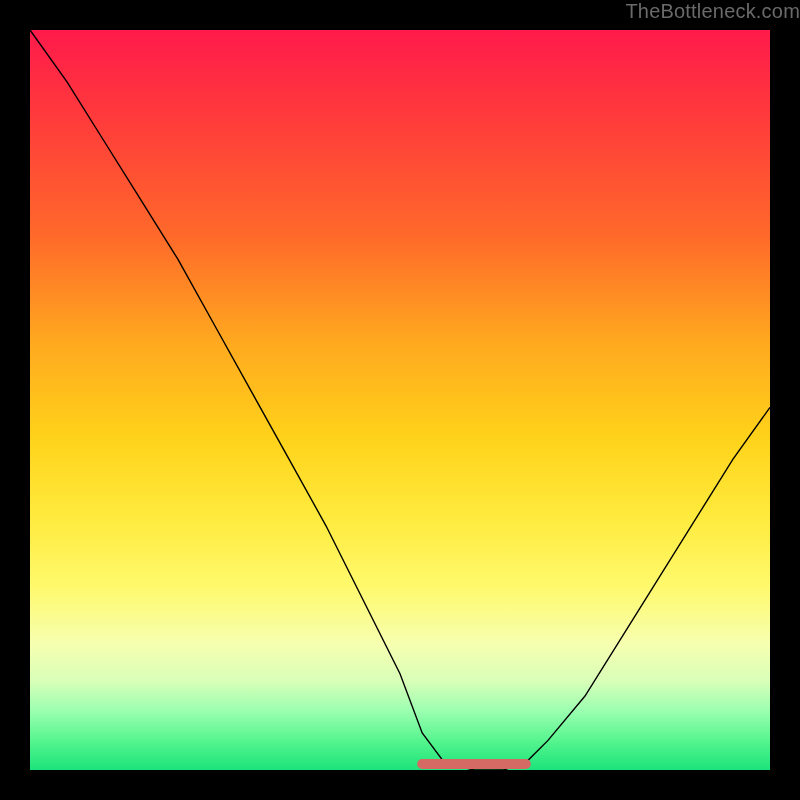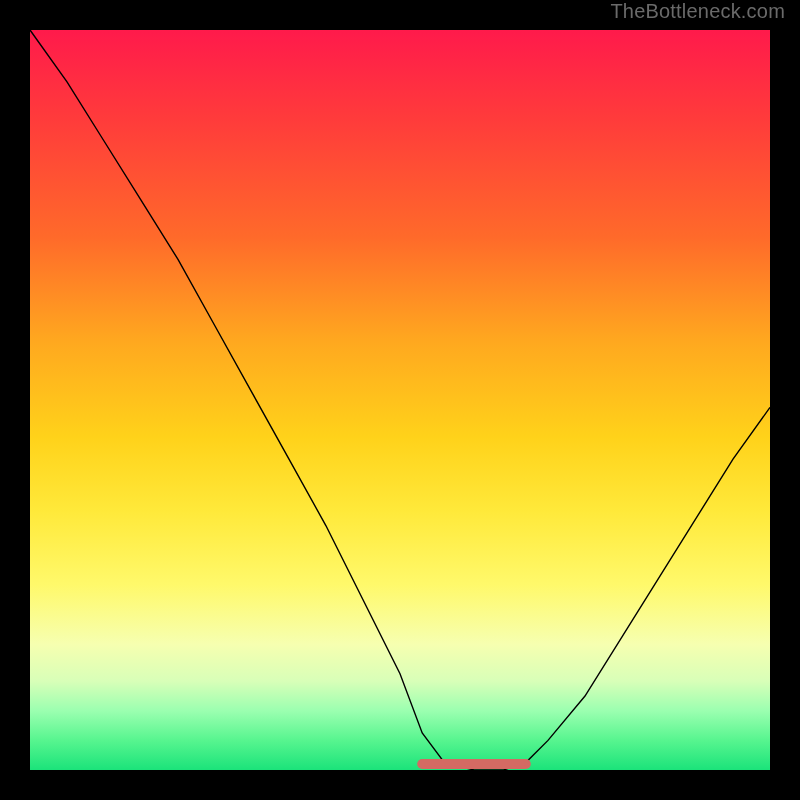--- a/index.html
+++ b/index.html
@@ -52,21 +52,21 @@
   }
   .bottom-band {
     fill: none;
     stroke: #d46a63;
     stroke-width: 10;
     stroke-linecap: round;
   }
   .watermark {
     position: absolute;
     top: 0;
-    right: 15px;
+    right: 0;
     color: #6a6a6a;
     font-size: 20px;
     font-weight: 500;
     letter-spacing: 0.2px;
   }
 </style>
 </head>
 <body>
 
 <div class="outer">

